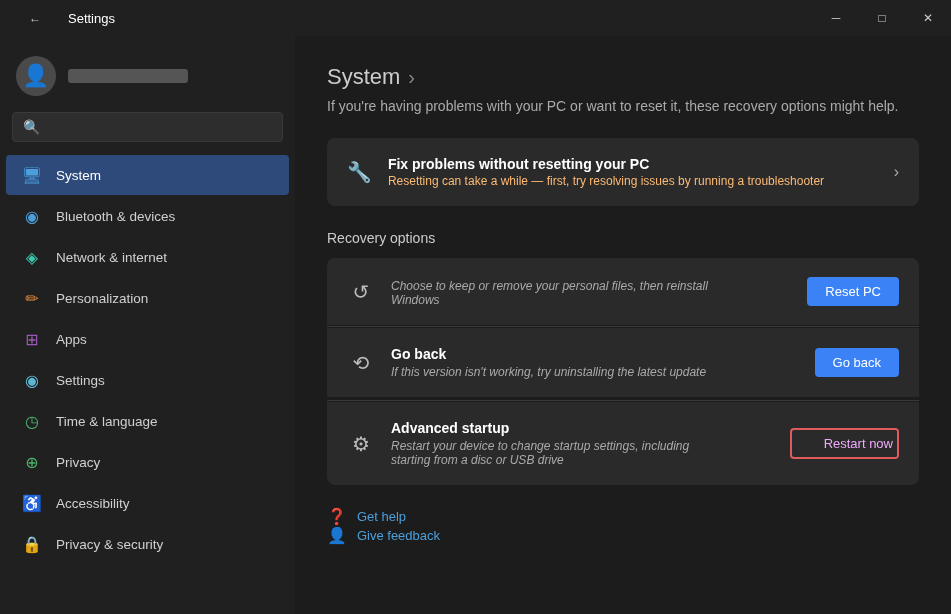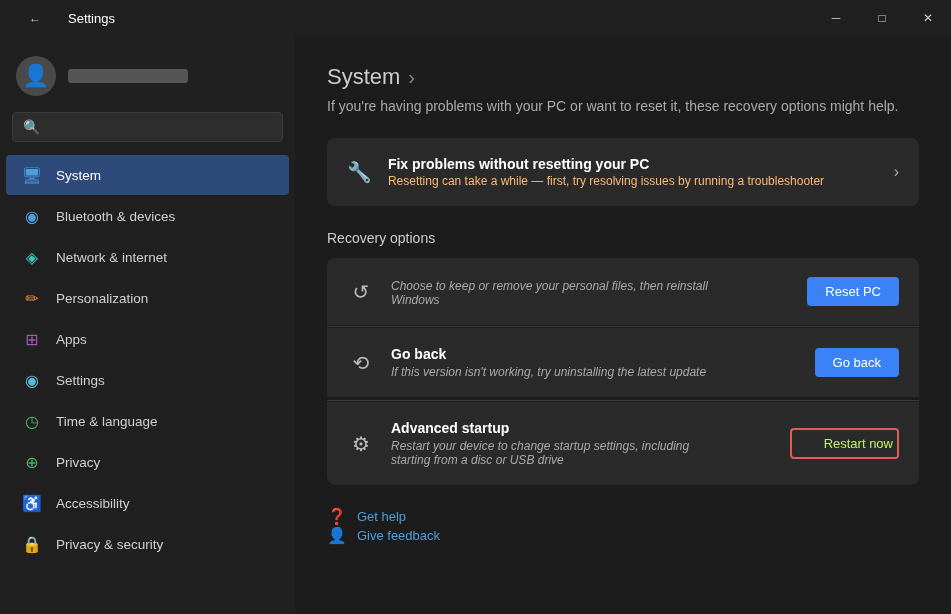--- a/index.html
+++ b/index.html
@@ -241,21 +241,21 @@
       background: #3b82f6;
       color: #fff;
     }
 
     .restart-btn-wrapper {
       border: 2px solid #e05c5c;
       border-radius: 4px;
     }
     .restart-btn-wrapper button {
       background: #2a2a2a;
-      color: #bef264;
+      color: #f0abfc;
       padding: 6px 4px;
       border: none;
       border-radius: 2px;
       font-size: 13px;
       cursor: pointer;
       font-family: 'Segoe UI', sans-serif;
       margin-left: 28px;
     }
 
     

